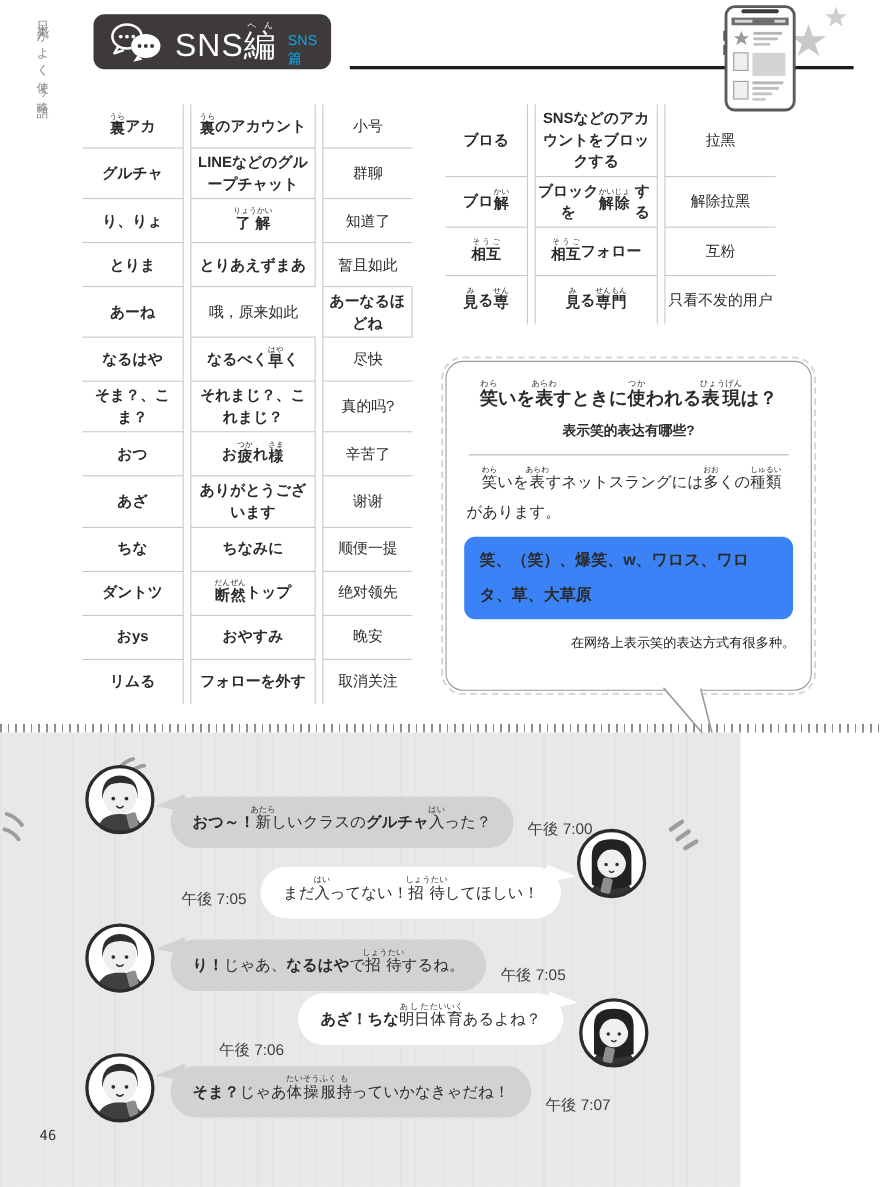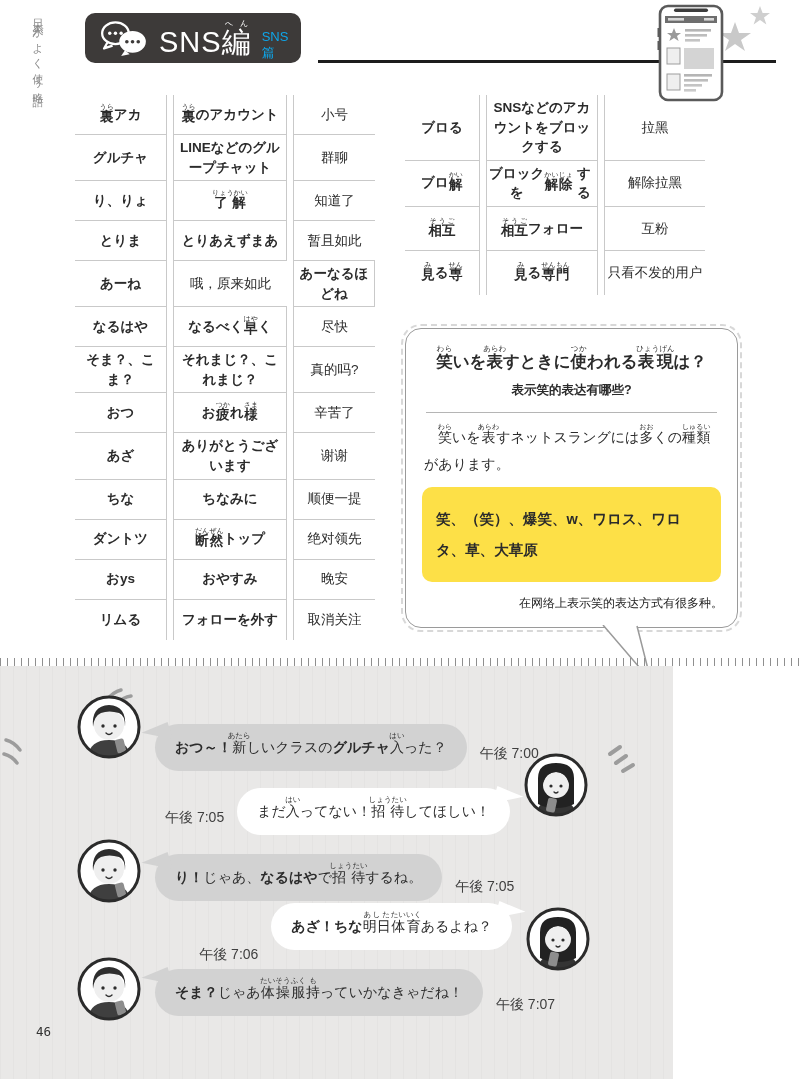--- a/index.html
+++ b/index.html
@@ -56,22 +56,22 @@
     outline:2px dashed #d8d8d8;outline-offset:2px;
     box-sizing:border-box;padding:16px 14px 10px 14px;
   }
   .q-title{font-size:16.5px;font-weight:700;text-align:center;line-height:1.35;}
   .q-title rt{font-size:7.5px;}
   .q-sub{font-size:12.5px;font-weight:700;text-align:center;margin-top:10px;}
   .q-div{border:none;border-top:1px solid #b5b5b5;margin:13px 6px 10px 6px;}
   .q-body{font-size:14px;line-height:1.9;padding:0 4px;}
   .q-body rt{font-size:7px;}
   .q-slang{
-    background:#fde047;border-radius:10px;margin:10px 2px 0 2px;
-    padding:17px 14px;font-size:14.5px;font-weight:600;line-height:2.1;
+    background:#3b82f6;border-radius:10px;margin:10px 2px 0 2px;
+    padding:7px 14px;font-size:14.5px;font-weight:600;line-height:2.1;
   }
   .q-note{font-size:12px;text-align:right;margin-top:13px;color:#222;}
   .q-tail{position:absolute;left:195px;top:calc(100% - 2px);}
 
   
   .chat-edge{
     position:absolute;left:0;top:658px;width:800px;height:8px;
     background:repeating-linear-gradient(90deg,#8f8f8f 0 1.5px,transparent 1.5px 7px);
   }
   .chat{

